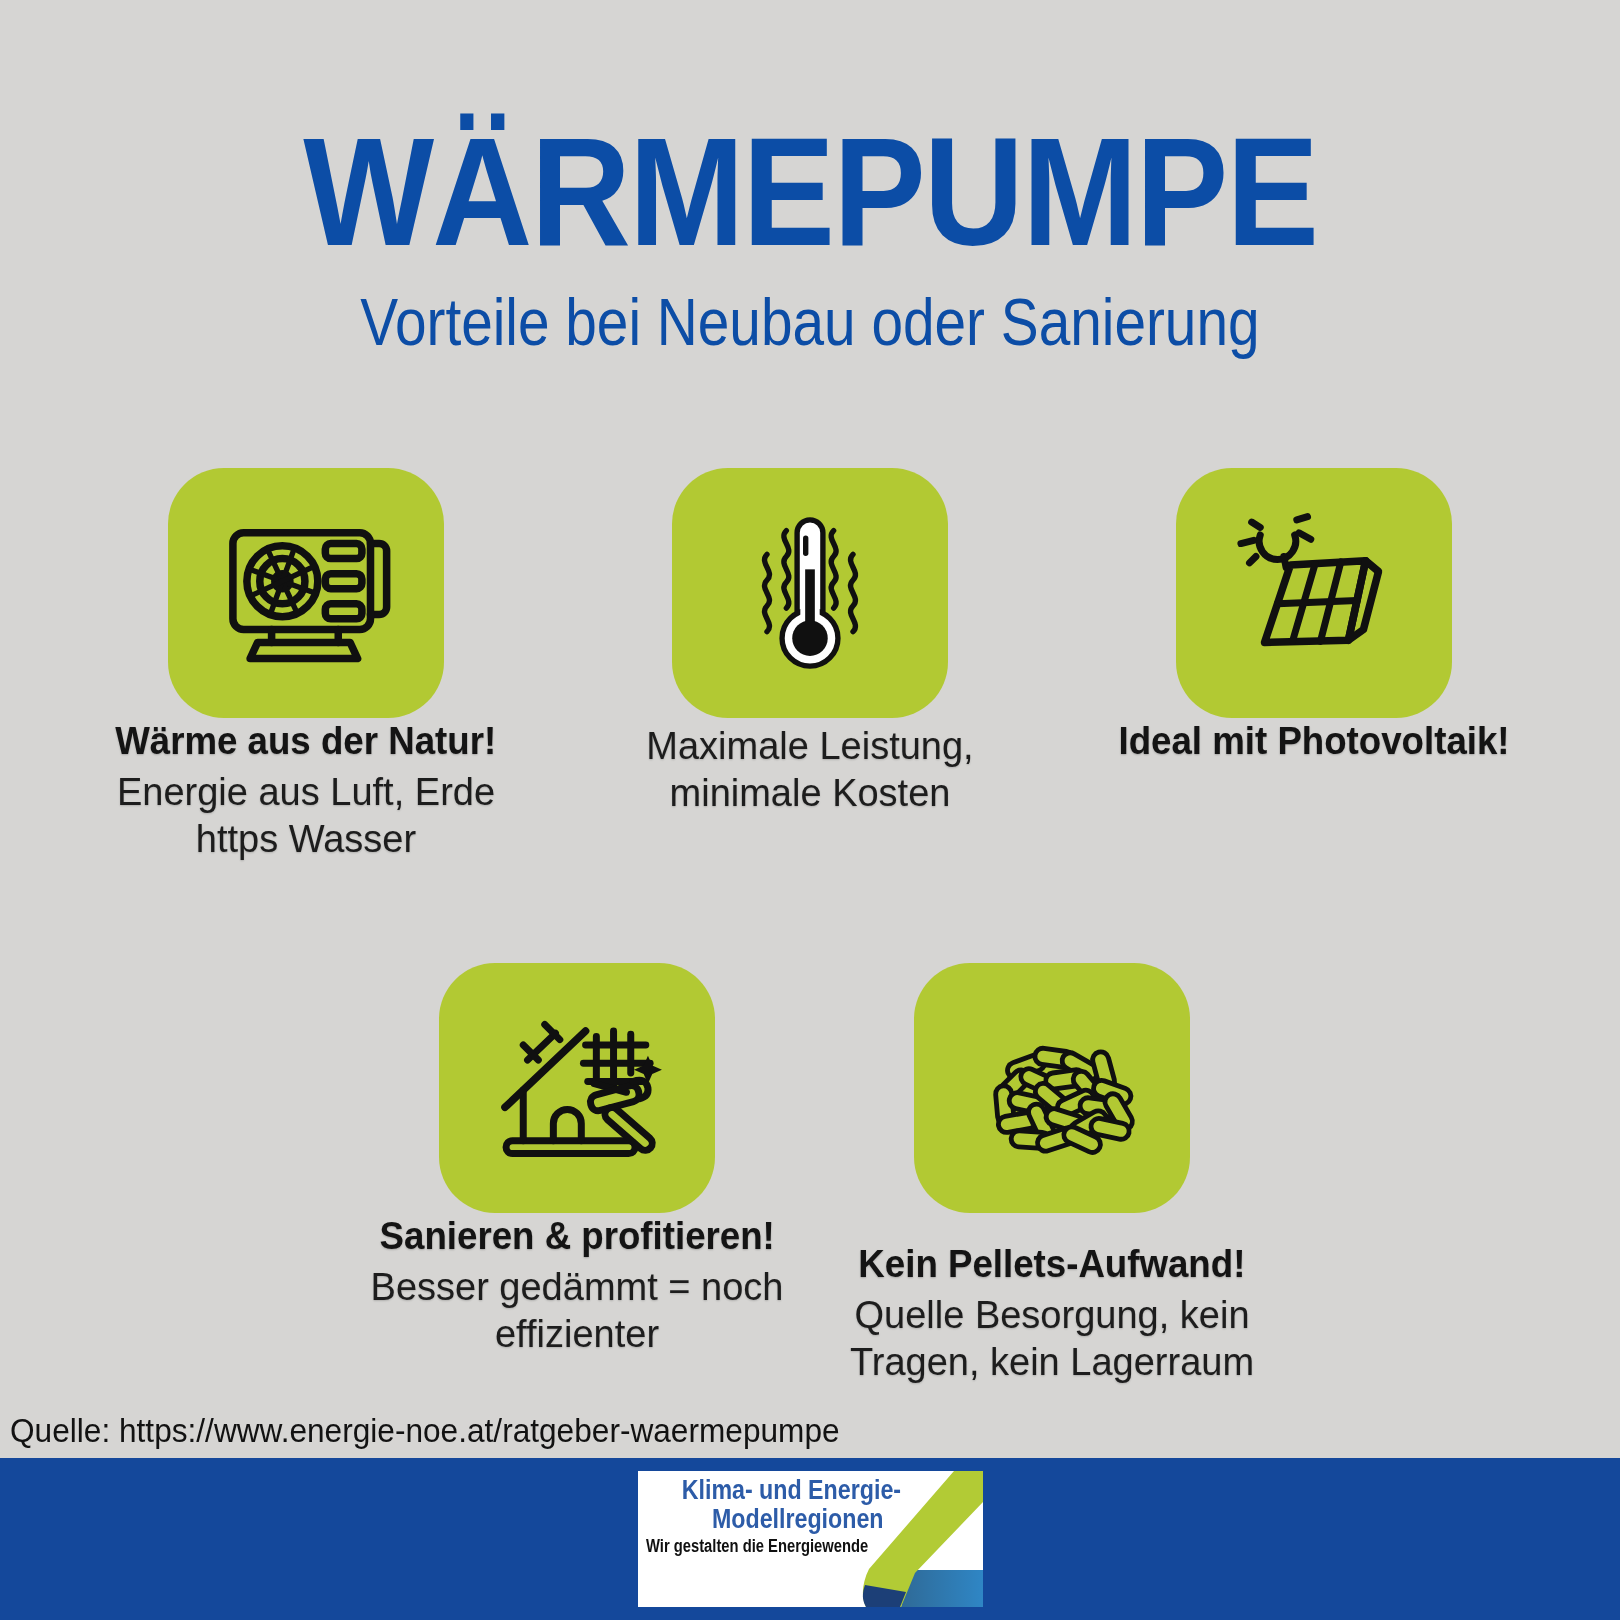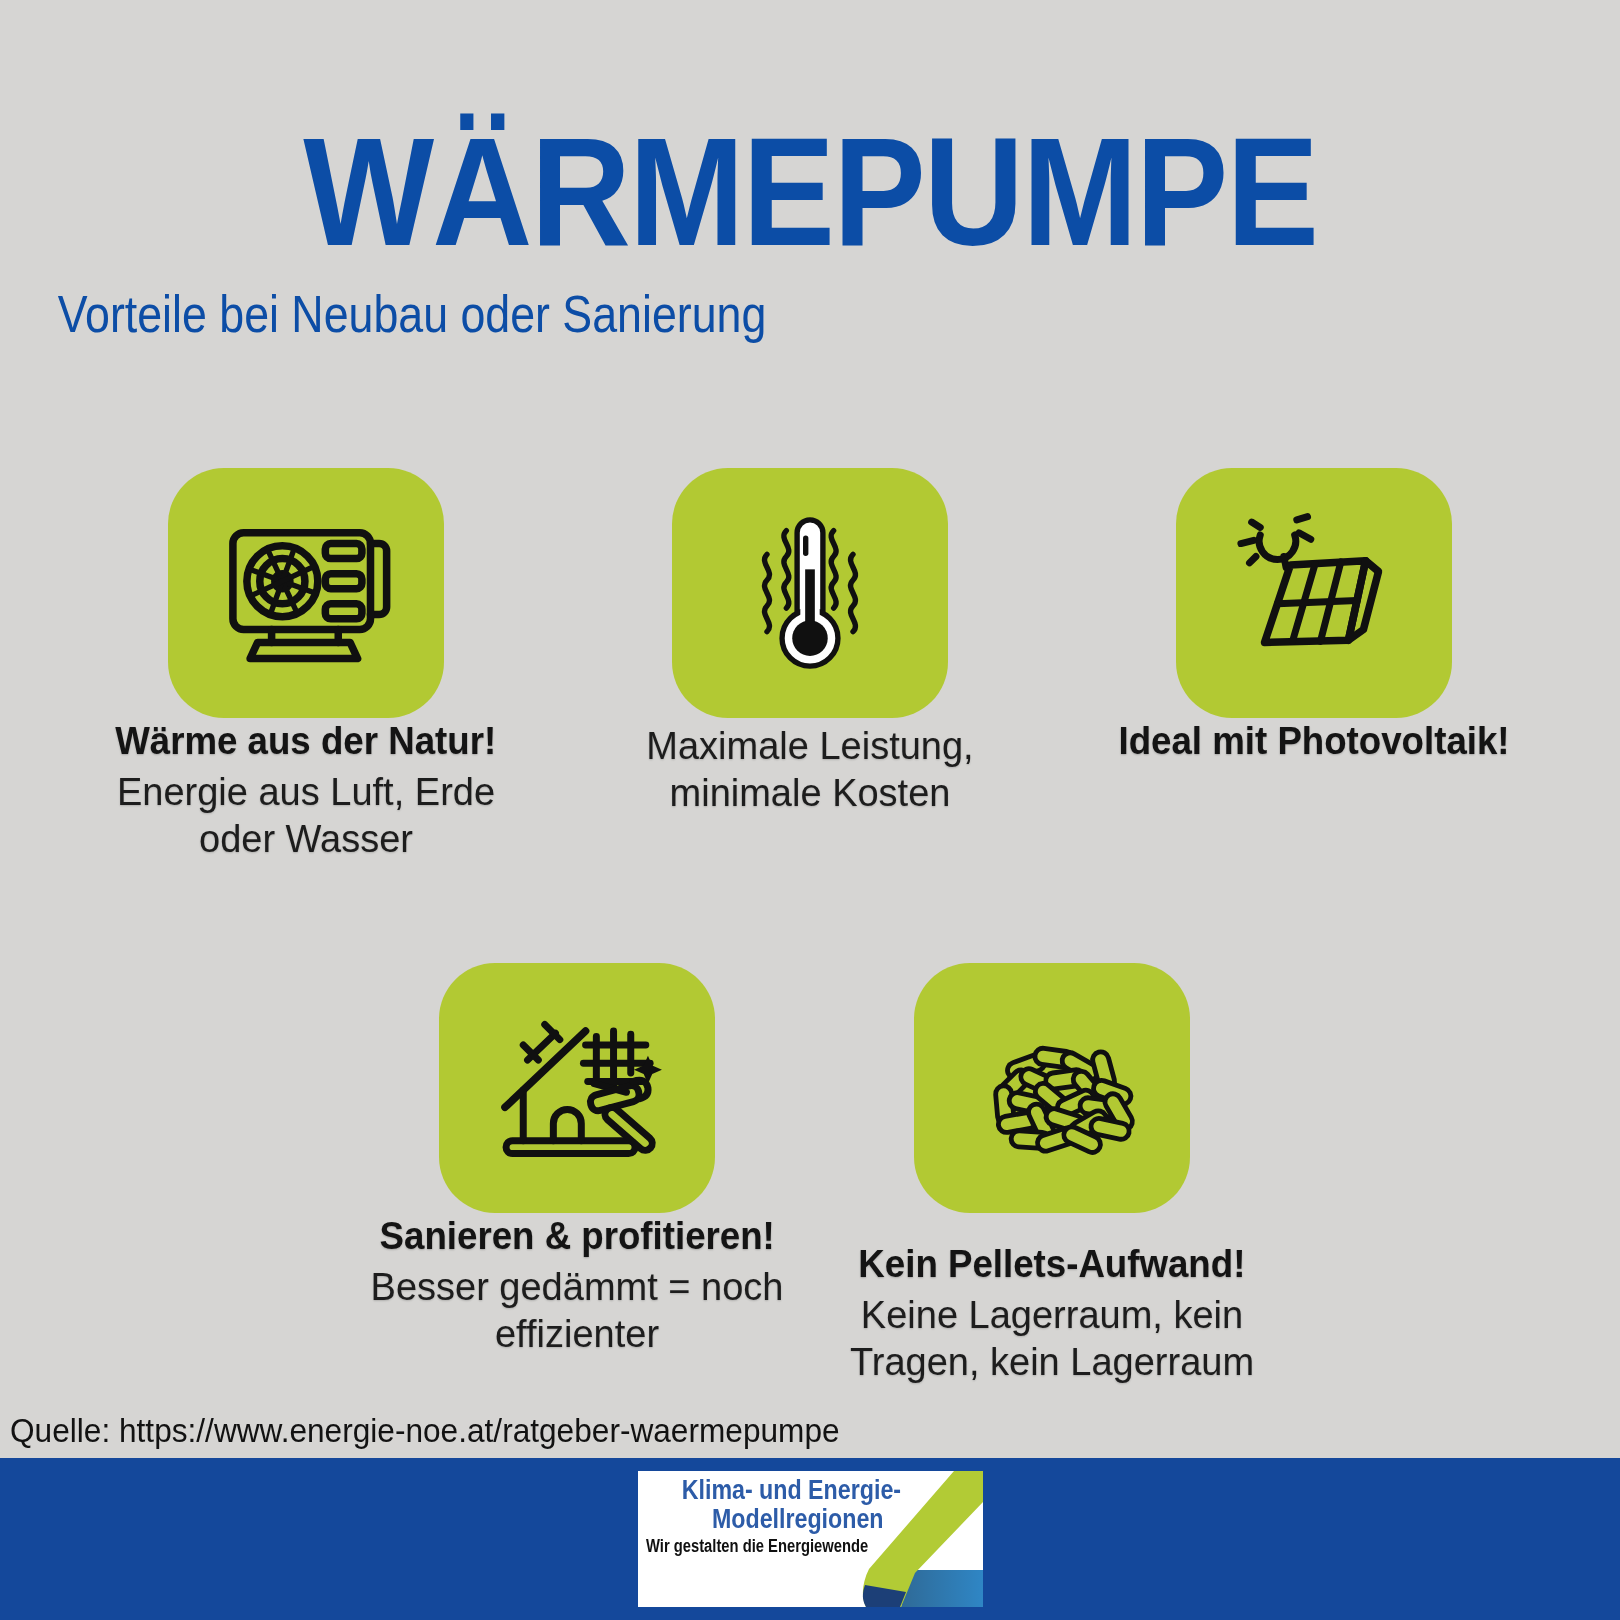--- a/index.html
+++ b/index.html
@@ -12,22 +12,22 @@
   
   .title{
     position:absolute;top:112px;left:0;width:100%;
     text-align:center;color:#0c4da6;
     font-size:154px;font-weight:800;letter-spacing:-2px;line-height:1.05;
     white-space:nowrap;
   }
   .title span{display:inline-block;transform:scaleX(.90);transform-origin:50% 50%;}
   .subtitle{
     position:absolute;top:284px;left:0;width:100%;
-    color:#0c4da6;
-    font-size:52px;font-weight:500;white-space:nowrap;
+    text-align:center;color:#0c4da6;
+    font-size:66px;font-weight:500;white-space:nowrap;
   }
   .subtitle span{display:inline-block;transform:scaleX(.86);transform-origin:50% 50%;}
   
   .card{position:absolute;width:500px;}
   .card.r1{top:468px;}
   .card.r2{top:963px;}
   .card.c1{left:56px;}  .card.c2{left:560px;} .card.c3{left:1064px;}
   .card.c4{left:327px;} .card.c5{left:802px;}
   .tile{
     width:276px;height:250px;border-radius:56px;background:#b2c933;
@@ -93,21 +93,21 @@
       <line class="ic-thin" x1="69.3" y1="38" x2="46.7" y2="100"></line>
       <line class="ic-thin" x1="87.9" y1="55.1" x2="28.1" y2="82.9"></line>
       <rect class="ic" x="98" y="34" width="34" height="14" rx="5" stroke-width="6"></rect>
       <rect class="ic" x="98" y="62" width="34" height="14" rx="5" stroke-width="6"></rect>
       <rect class="ic" x="98" y="90" width="34" height="14" rx="5" stroke-width="6"></rect>
       <path class="ic" d="M48 114 v12 M110 114 v12"></path>
       <path class="ic" d="M28 141 l7 -15 h86 l7 15 z"></path>
     </svg>
   </div>
   <div class="card-heading"><span>Wärme aus der Natur!</span></div>
-  <div class="card-body">Energie aus Luft, Erde oder Wasser</div>
+  <div class="card-body">Energie aus Luft, Erde https Wasser</div>
 </div>
 
 <div class="card r1 c2">
   <div class="tile">
     <svg width="172" height="172" viewBox="0 0 160 160">
       <path class="ic-thin" d="M58 22 c-8 8 8 16 0 24 c-8 8 8 16 0 24 c-8 8 8 16 0 24"></path>
       <path class="ic-thin" d="M40 44 c-8 8 8 16 0 24 c-8 8 8 16 0 24 c-8 8 8 16 0 24"></path>
       <path class="ic-thin" d="M102 22 c-8 8 8 16 0 24 c-8 8 8 16 0 24 c-8 8 8 16 0 24"></path>
       <path class="ic-thin" d="M120 44 c-8 8 8 16 0 24 c-8 8 8 16 0 24 c-8 8 8 16 0 24"></path>
       <rect x="68" y="12" width="24" height="110" rx="12" fill="#ffffff" stroke="#101010" stroke-width="5"></rect>
@@ -190,21 +190,21 @@
       <rect class="pellet" x="52" y="104.5" width="36" height="15" rx="7.5" transform="rotate(65 70 112)"></rect>
       <rect class="pellet" x="74" y="102.5" width="36" height="15" rx="7.5" transform="rotate(18 92 110)"></rect>
       <rect class="pellet" x="96" y="106.5" width="36" height="15" rx="7.5" transform="rotate(-30 114 114)"></rect>
       <rect class="pellet" x="116" y="110.5" width="36" height="15" rx="7.5" transform="rotate(12 134 118)"></rect>
       <rect class="pellet" x="42" y="120.5" width="36" height="15" rx="7.5" transform="rotate(4 60 128)"></rect>
       <rect class="pellet" x="66" y="120.5" width="36" height="15" rx="7.5" transform="rotate(-18 84 128)"></rect>
       <rect class="pellet" x="90" y="120.5" width="36" height="15" rx="7.5" transform="rotate(25 108 128)"></rect>
     </svg>
   </div>
   <div class="card-heading"><span>Kein Pellets-Aufwand!</span></div>
-  <div class="card-body">Keine Lagerraum, kein Tragen, kein Lagerraum</div>
+  <div class="card-body">Quelle Besorgung, kein Tragen, kein Lagerraum</div>
 </div>
 
 <div class="source"><span>Quelle: https://www.energie-noe.at/ratgeber-waermepumpe</span></div>
 
 <div class="footer">
   <div class="logo">
     <svg class="swoosh" width="345" height="136" viewBox="0 0 345 136">
       <defs>
         <linearGradient id="bg1" x1="0" y1="0" x2="1" y2="0">
           <stop offset="0" stop-color="#2f6a97"></stop>

